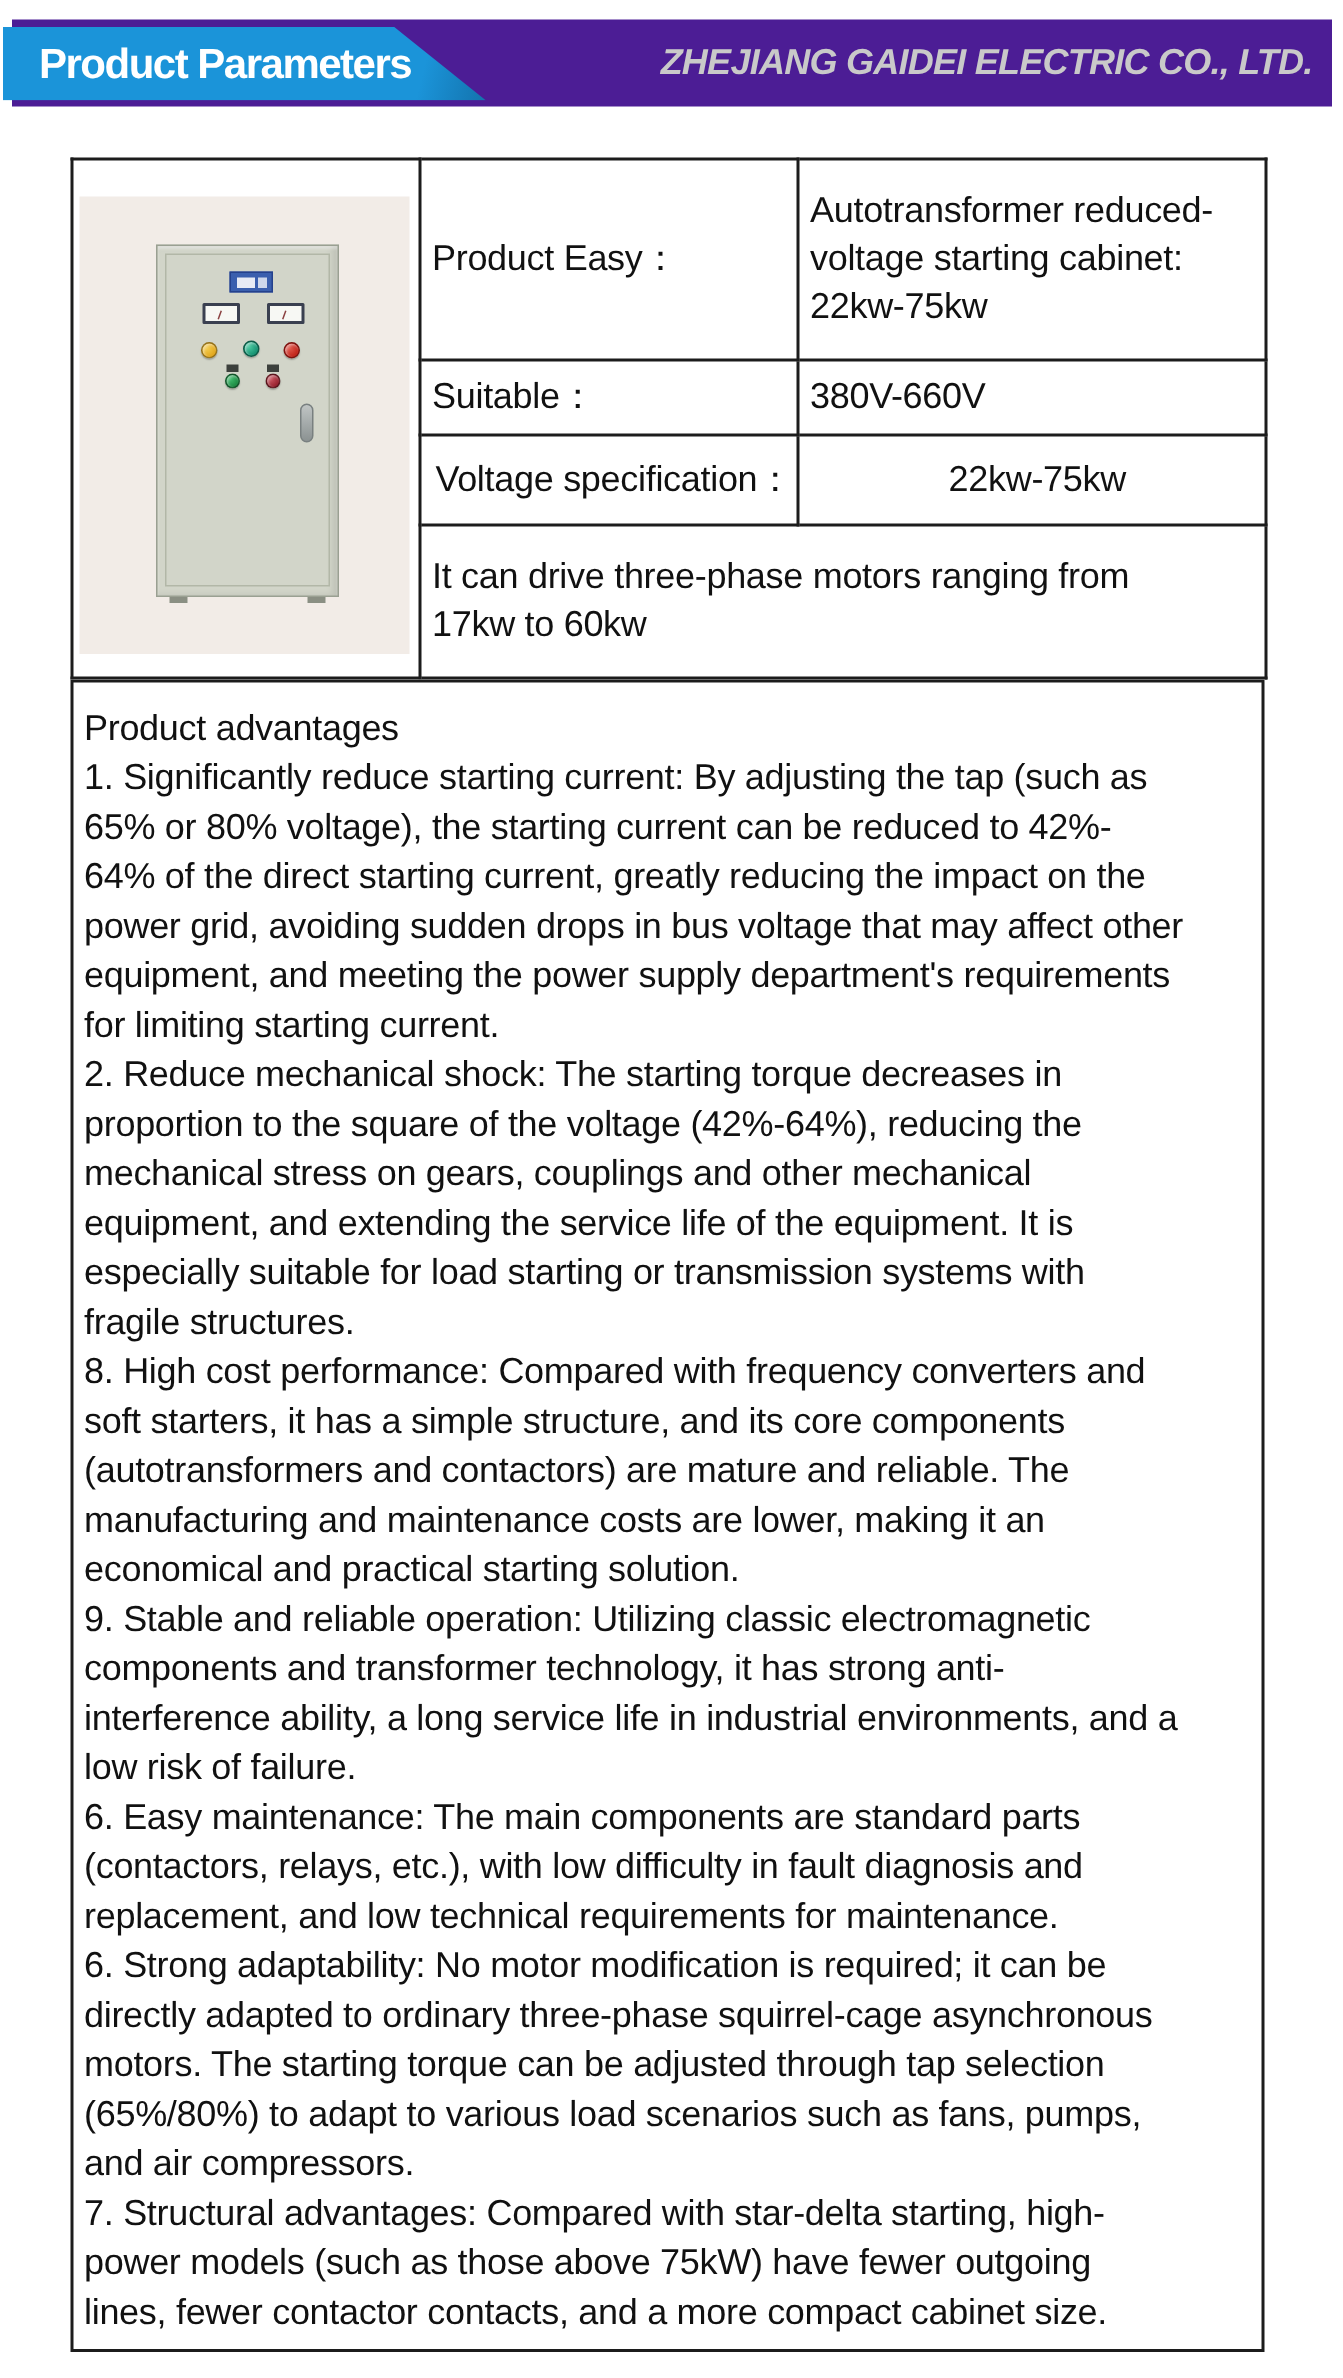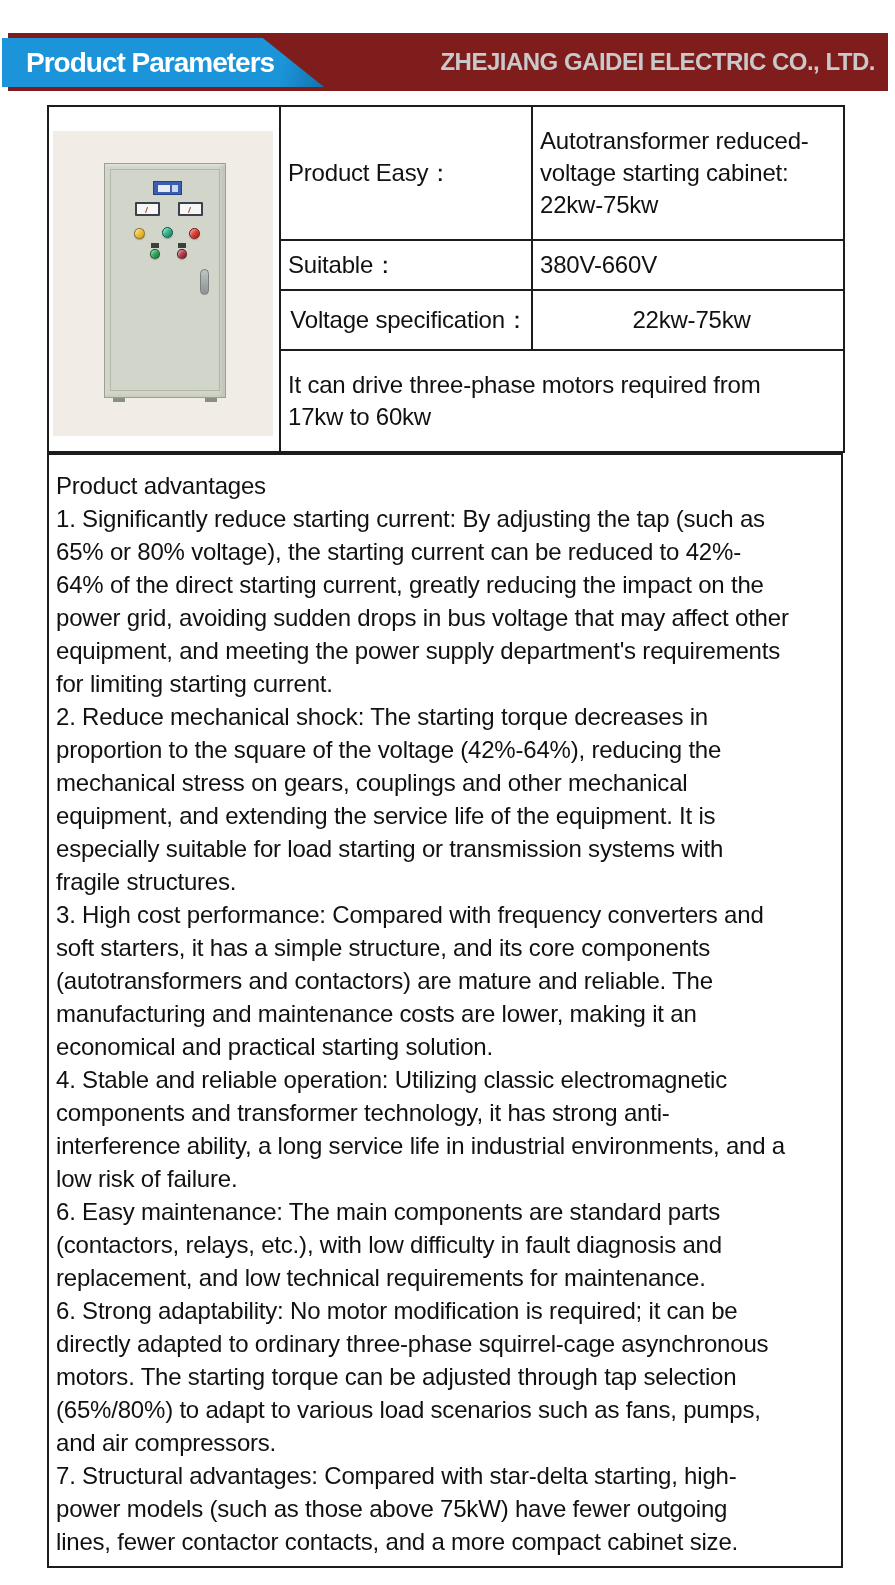--- a/index.html
+++ b/index.html
@@ -9,38 +9,37 @@
     width:895px; height:1585px;
     overflow:hidden;
     font-family:"Liberation Sans","DejaVu Sans",sans-serif;
     color:#111;
   }
 
   
   .topbar {
     position:absolute; left:8px; top:13px;
     width:880px; height:58px;
-    background:#7f1d1d;
-    margin-top:20px;
+    background:#4c1d95;
   }
   .ribbon {
     position:absolute; left:-6px; top:5px;
     width:322px; height:49px;
     background:linear-gradient(104deg,#1b94d9 86%,#1373ad 100%);
     clip-path:polygon(0 0, 81% 0, 100% 100%, 0 100%);
     display:flex; align-items:center;
     padding-left:24px;
   }
   .ribbon-label {
     color:#ffffff; font-size:28px; font-weight:bold; letter-spacing:-1px;
   }
   .company {
     position:absolute; right:13px; top:0; height:100%;
     display:flex; align-items:center;
-    color:#c9c9c9; font-size:24px; font-weight:bold; 
+    color:#c9c9c9; font-size:24px; font-weight:bold; font-style:italic;
     letter-spacing:-0.5px;
     text-align:right;
   }
 
   
   table.spec {
     position:absolute; left:47px; top:105px;
     width:796px; height:348px;
     border-collapse:collapse; table-layout:fixed;
   }
@@ -190,46 +189,46 @@
   </tr>
   <tr style="height:49px;">
     <td class="label-cell">Suitable：</td>
     <td class="value-cell">380V-660V</td>
   </tr>
   <tr style="height:59px;text-align:center;">
     <td class="label-cell">Voltage specification：</td>
     <td class="value-cell">22kw-75kw</td>
   </tr>
   <tr style="height:100px;">
-    <td class="footnote-cell" colspan="2">It can drive three-phase motors required from
+    <td class="footnote-cell" colspan="2">It can drive three-phase motors ranging from
 17kw to 60kw</td>
   </tr>
 </tbody>
   </table>
 
 <section class="advantages">
   <div class="adv-title">Product advantages</div>
   <div class="adv-item">1. Significantly reduce starting current: By adjusting the tap (such as
 65% or 80% voltage), the starting current can be reduced to 42%-
 64% of the direct starting current, greatly reducing the impact on the
 power grid, avoiding sudden drops in bus voltage that may affect other
 equipment, and meeting the power supply department's requirements
 for limiting starting current.</div>
   <div class="adv-item">2. Reduce mechanical shock: The starting torque decreases in
 proportion to the square of the voltage (42%-64%), reducing the
 mechanical stress on gears, couplings and other mechanical
 equipment, and extending the service life of the equipment. It is
 especially suitable for load starting or transmission systems with
 fragile structures.</div>
-  <div class="adv-item">3. High cost performance: Compared with frequency converters and
+  <div class="adv-item">8. High cost performance: Compared with frequency converters and
 soft starters, it has a simple structure, and its core components
 (autotransformers and contactors) are mature and reliable. The
 manufacturing and maintenance costs are lower, making it an
 economical and practical starting solution.</div>
-  <div class="adv-item">4. Stable and reliable operation: Utilizing classic electromagnetic
+  <div class="adv-item">9. Stable and reliable operation: Utilizing classic electromagnetic
 components and transformer technology, it has strong anti-
 interference ability, a long service life in industrial environments, and a
 low risk of failure.</div>
   <div class="adv-item">6. Easy maintenance: The main components are standard parts
 (contactors, relays, etc.), with low difficulty in fault diagnosis and
 replacement, and low technical requirements for maintenance.</div>
   <div class="adv-item">6. Strong adaptability: No motor modification is required; it can be
 directly adapted to ordinary three-phase squirrel-cage asynchronous
 motors. The starting torque can be adjusted through tap selection
 (65%/80%) to adapt to various load scenarios such as fans, pumps,

